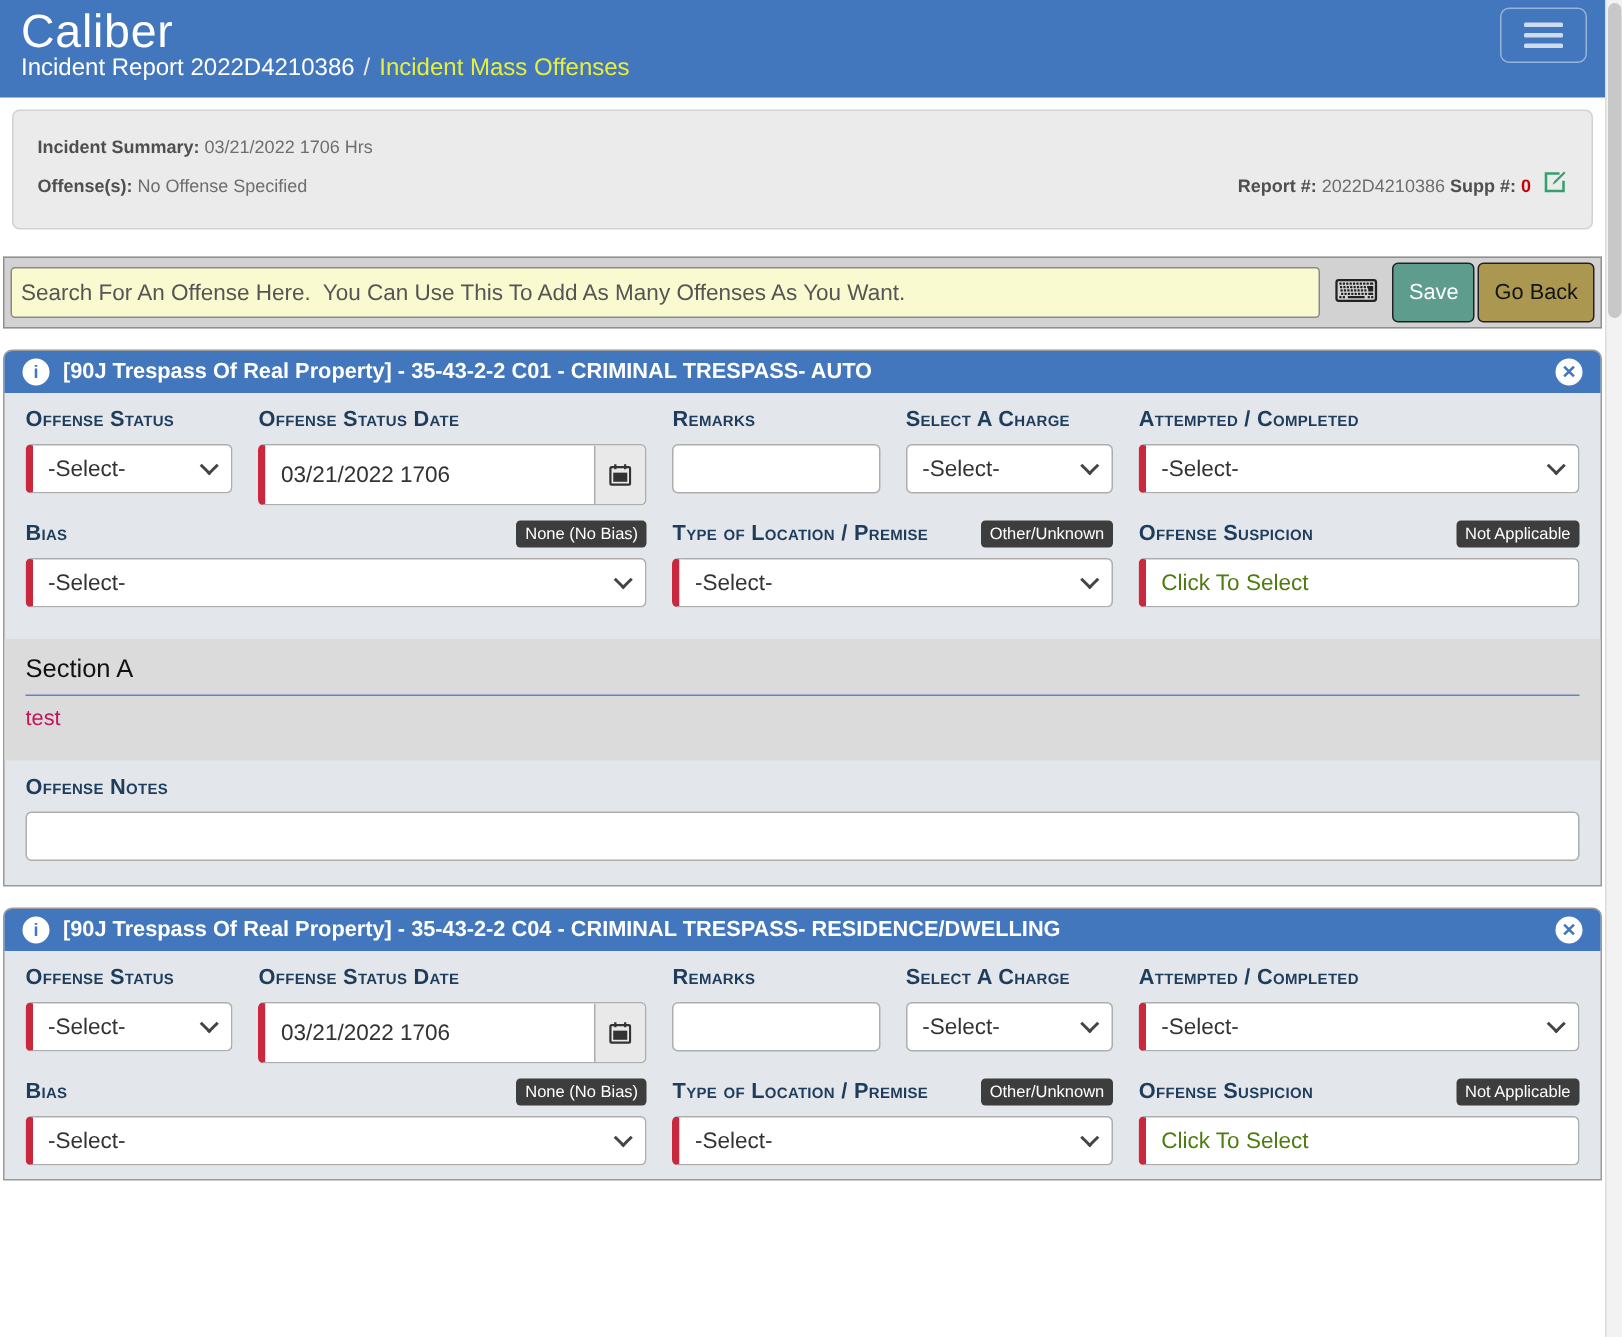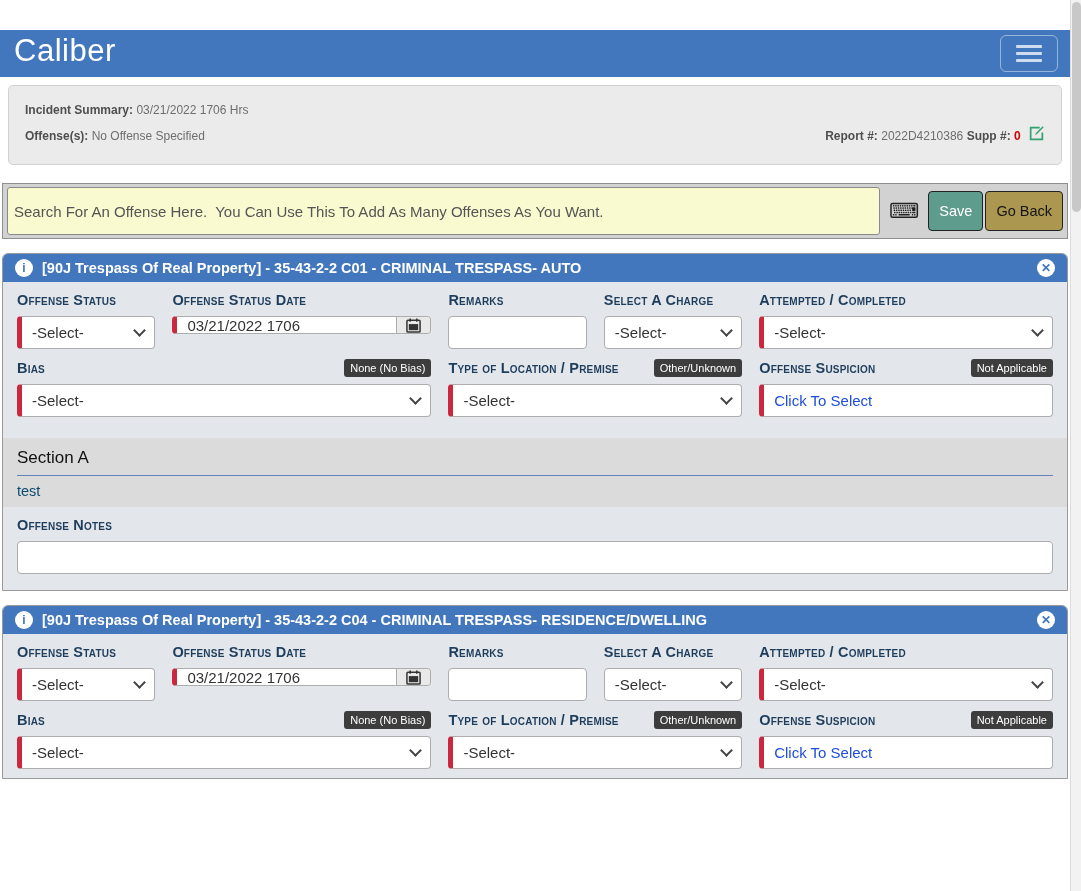--- a/index.html
+++ b/index.html
@@ -1,21 +1,21 @@
 <!DOCTYPE html>
 <html><head>
 <meta charset="utf-8">
 <style>
   * { box-sizing: border-box; margin: 0; padding: 0; }
   html, body { width: 1081px; height: 891px; overflow: hidden; background: #fff;
     font-family: "Liberation Sans", sans-serif; }
   .page { width: 1070px; }
 
   
-  .topbar { background: #4377BD; padding: 5px 32px 10px 14px; position: relative; margin-top: 30px; }
+  .topbar { background: #4377BD; padding: 5px 32px 10px 14px; position: relative; }
   .logo-title { color: #fff; font-size: 31px; font-weight: 400; letter-spacing: 0.5px; line-height: 32px; }
   .logo-sub { color: #C8B72B; font-size: 9.5px; font-weight: 700; letter-spacing: 4.5px; margin: 0 0 6px 20px; }
   .breadcrumb { font-size: 16px; color: #fff; }
   .breadcrumb .crumb-sep { color: #e8e8e8; margin: 0 6px; }
   .breadcrumb .crumb-current { color: #E7EF3D; }
   .menu-btn { position: absolute; top: 5px; right: 12px; width: 58px; height: 37px;
     border: 1px solid rgba(255,255,255,0.45); border-radius: 6px; background: transparent;
     display: flex; flex-direction: column; justify-content: center; align-items: center; gap: 4px; cursor: pointer; }
   .menu-btn span { display: block; width: 26px; height: 3px; background: #cfdcef; border-radius: 1px; }
 
@@ -23,21 +23,21 @@
   .summary { margin: 8px 8px 0 8px; background: #EBEBEB; border: 1px solid #D2D2D2; border-radius: 5px;
     padding: 11px 16px 13px 16px; font-size: 12px; color: #6e6e6e; }
   .summary-row { display: flex; justify-content: space-between; line-height: 26px; }
   .summary b { color: #4f4f4f; }
   .supp-value { color: #CC0000; font-weight: 700; }
   .edit-icon { display: inline-block; vertical-align: -2px; margin-left: 4px; cursor: pointer; }
 
   
   .toolbar { margin: 18px 2px 0 2px; background: #D2D2D2; border: 1px solid #8f8f8f;
     padding: 3px 4px; display: flex; align-items: center; }
-  .search-input { flex: 1; height: 48px; background: #FAFAD0; border: 1px solid #8a8a8a; border-radius: 3px;
+  .search-input { flex: 1; height: 34px; background: #FAFAD0; border: 1px solid #8a8a8a; border-radius: 3px;
     font-size: 15px; color: #444; padding: 0 6px; font-family: "Liberation Sans", sans-serif; }
   .search-input::placeholder { color: #555; opacity: 1; }
   .kbd-icon { font-size: 21px; color: #222; padding: 0 9px; cursor: pointer; line-height: 30px; }
   .btn { height: 40px; border: 1px solid #222; border-radius: 4px; font-size: 14.5px; padding: 0 10px;
     cursor: pointer; font-family: "Liberation Sans", sans-serif; }
   .btn-save { background: #5E9C8D; color: #fff; margin-right: 2px; }
   .btn-goback { background: #AC9751; color: #141414; }
 
   
   .panel { margin: 14px 2px 0 2px; border: 1px solid #9a9a9a; border-radius: 6px 6px 0 0; background: #E3E6EA; }
@@ -61,49 +61,52 @@
     display: flex; align-items: center; padding: 0 10px; font-size: 15px; color: #333; cursor: pointer; }
   .required { border-left: 5px solid #C9283E; }
   .select-box .sel-text { flex: 1; }
   .chev { width: 9px; height: 9px; border-right: 2px solid #444; border-bottom: 2px solid #444;
     transform: rotate(45deg); margin-top: -4px; flex: 0 0 auto; }
 
   .text-input { width: 100%; height: 33px; background: #fff; border: 1px solid #ADADAD; border-radius: 4px;
     font-size: 15px; color: #333; padding: 0 10px; font-family: "Liberation Sans", sans-serif; }
 
   .date-wrap { display: flex; border: 1px solid #ADADAD; border-left: 5px solid #C9283E; border-radius: 4px;
-    overflow: hidden; background: #fff; height: 18px; }
+    overflow: hidden; background: #fff; height: 41px; }
   .date-input { flex: 1; border: none; outline: none; font-size: 15px; color: #333; padding: 0 10px;
     min-width: 0; font-family: "Liberation Sans", sans-serif; background: #fff; }
   .cal-btn { width: 34px; background: #E9E9E9; border: none; border-left: 1px solid #ADADAD;
     display: flex; align-items: center; justify-content: center; cursor: pointer; }
 
   .click-select { background: #fff; border: 1px solid #ADADAD; border-left: 5px solid #C9283E; border-radius: 4px;
-    height: 33px; display: flex; align-items: center; padding: 0 10px; font-size: 15px; color: #1d4ed8; cursor: pointer; }
+    height: 33px; display: flex; align-items: center; padding: 0 10px; font-size: 15px; color: #4d7c0f; cursor: pointer; }
 
   .section-band { background: #DBDBDB; margin: 12px -14px 0 -14px; padding: 10px 14px 0 14px; }
   .section-title { font-size: 17px; font-weight: 400; color: #111; }
   .section-hr { border: none; border-top: 1px solid #6780BE; margin: 7px 0 0 0; }
-  .section-value { font-size: 14.5px; color: #0c4a6e; padding: 7px 0 8px 0; }
+  .section-value { font-size: 14.5px; color: #be185d; padding: 7px 0 20px 0; }
   .notes-area { padding: 8px 0 16px 0; }
 
   
   .scrollbar { position: fixed; top: 0; right: 0; width: 11px; height: 891px;
     background: #F2F2F2; border-left: 1px solid #DCDCDC; }
   .scroll-thumb { position: absolute; top: 2px; left: 1px; width: 9px; height: 210px;
     background: #C8C8C8; border-radius: 5px; }
 </style>
 </head>
 <body>
 
 <div class="page">
 
   <div class="topbar">
     <div>
       <div class="logo-title">Caliber</div>
+    </div>
+    <div class="breadcrumb">
+      <span class="crumb-report">Incident Report 2022D4210386</span><span class="crumb-sep">/</span><span class="crumb-current">Incident Mass Offenses</span>
     </div>
     <button class="menu-btn">
       <span></span>
       <span></span>
       <span></span>
     </button>
   </div>
 
   <div class="summary">
     <div class="summary-row">

